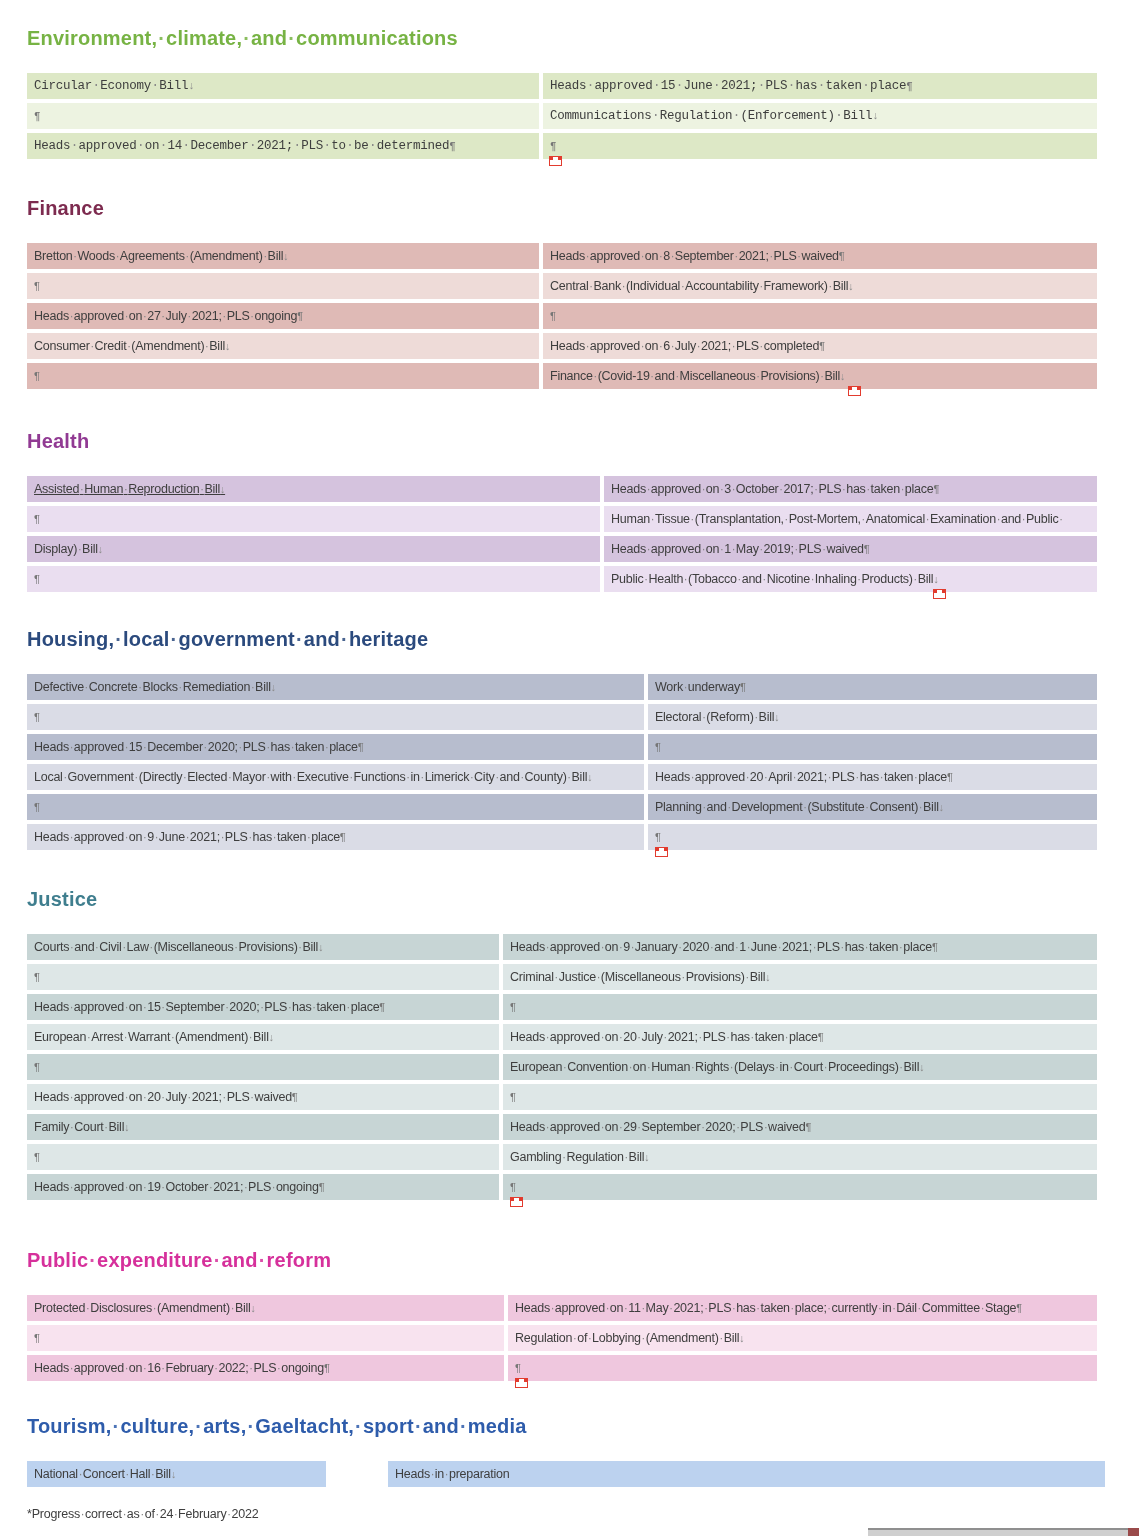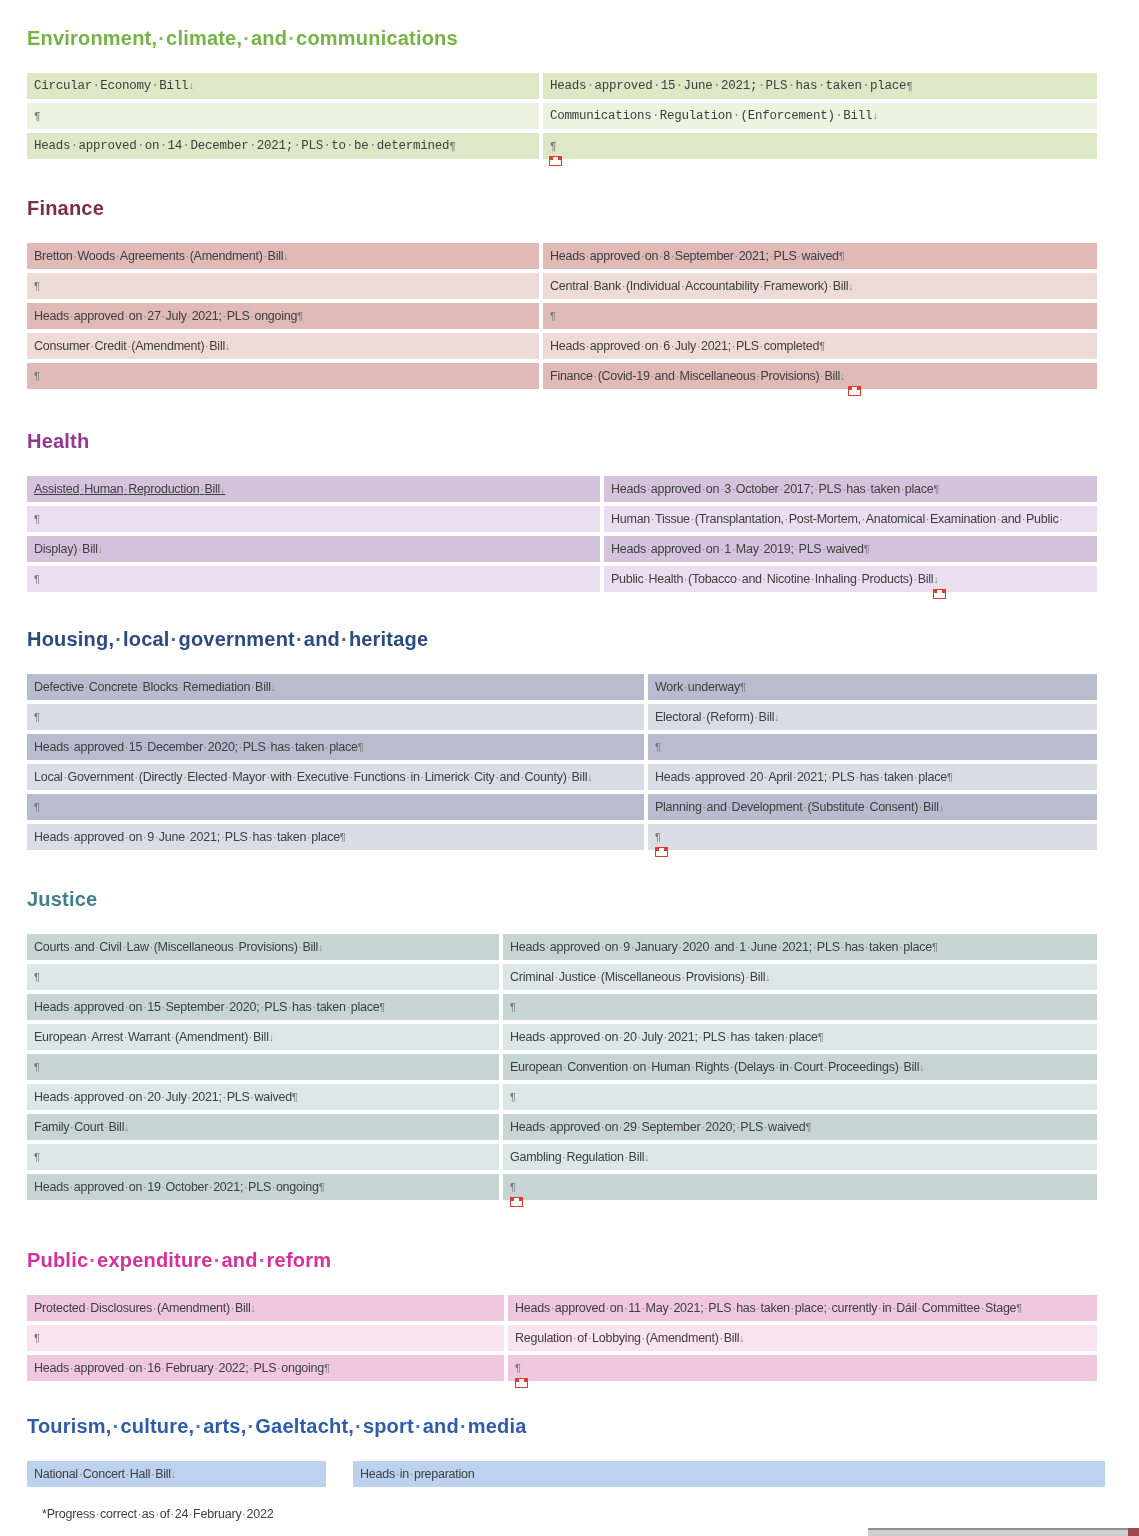--- a/index.html
+++ b/index.html
@@ -36,21 +36,21 @@
   h2 .mk-dot{color:inherit;opacity:0.85;padding:0 1px;}
   .mk-pilcrow{color:#767676;font-size:11px;}
   .mk-break{color:#8c8c8c;font-size:10.5px;}
   .anchor-marker{
     position:absolute;bottom:-7px;width:13px;height:10px;
     border:1px solid #e23b2e;background:
       linear-gradient(#e23b2e,#e23b2e) left top/3px 3px no-repeat,
       linear-gradient(#e23b2e,#e23b2e) right top/3px 3px no-repeat,#ffffff;
     box-sizing:border-box;
   }
-  .footer-note{margin-top:20px;font-size:12.5px;color:#3e3e3e;letter-spacing:-0.2px;margin-left:15px;}
+  .footer-note{margin-top:20px;font-size:12.5px;color:#3e3e3e;letter-spacing:-0.2px;}
   .hscrollbar{
     position:absolute;left:868px;top:1528px;width:271px;height:8px;
     background:#cfcfcf;border-top:2px solid #8f8f8f;box-sizing:border-box;
   }
   .hscrollbar-right{
     position:absolute;right:0;top:-2px;width:11px;height:8px;background:#9a4a4a;
   }
 </style>
 </head>
 <body>
@@ -156,21 +156,21 @@
         <div class="cell mks" style="background: rgb(239, 199, 222);">Heads<span class="mk-dot">·</span>approved<span class="mk-dot">·</span>on<span class="mk-dot">·</span>16<span class="mk-dot">·</span>February<span class="mk-dot">·</span>2022;<span class="mk-dot">·</span>PLS<span class="mk-dot">·</span>ongoing<span class="mk-pilcrow">¶</span></div>
         <div class="cell mks" style="background: rgb(239, 199, 222);"><span class="mk-pilcrow">¶</span></div>
         <span class="anchor-marker" style="left: 488px;"></span>
       </div>
   </section>
 
   <section data-section="6">
     <h2 style="color: rgb(46, 92, 171);">Tourism,<span class="mk-dot">·</span>culture,<span class="mk-dot">·</span>arts,<span class="mk-dot">·</span>Gaeltacht,<span class="mk-dot">·</span>sport<span class="mk-dot">·</span>and<span class="mk-dot">·</span>media</h2>
     <div class="tbl">
         <div class="cell mks" style="background: rgb(188, 210, 239);">National<span class="mk-dot">·</span>Concert<span class="mk-dot">·</span>Hall<span class="mk-dot">·</span>Bill<span class="mk-break">↓</span></div>
-        <div class="cell mks" style="background: rgb(188, 210, 239);">Heads<span class="mk-dot">·</span>in<span class="mk-dot">·</span>preparation</div>
+        <div class="cell mks" style="background: rgb(188, 210, 239); margin-left: 35px;">Heads<span class="mk-dot">·</span>in<span class="mk-dot">·</span>preparation</div>
       </div>
   </section>
 
   <div class="footer-note">*Progress<span class="mk-dot">·</span>correct<span class="mk-dot">·</span>as<span class="mk-dot">·</span>of<span class="mk-dot">·</span>24<span class="mk-dot">·</span>February<span class="mk-dot">·</span>2022</div>
 
 </div>
 
 <div class="hscrollbar">
   <div class="hscrollbar-right"></div>
 </div>

